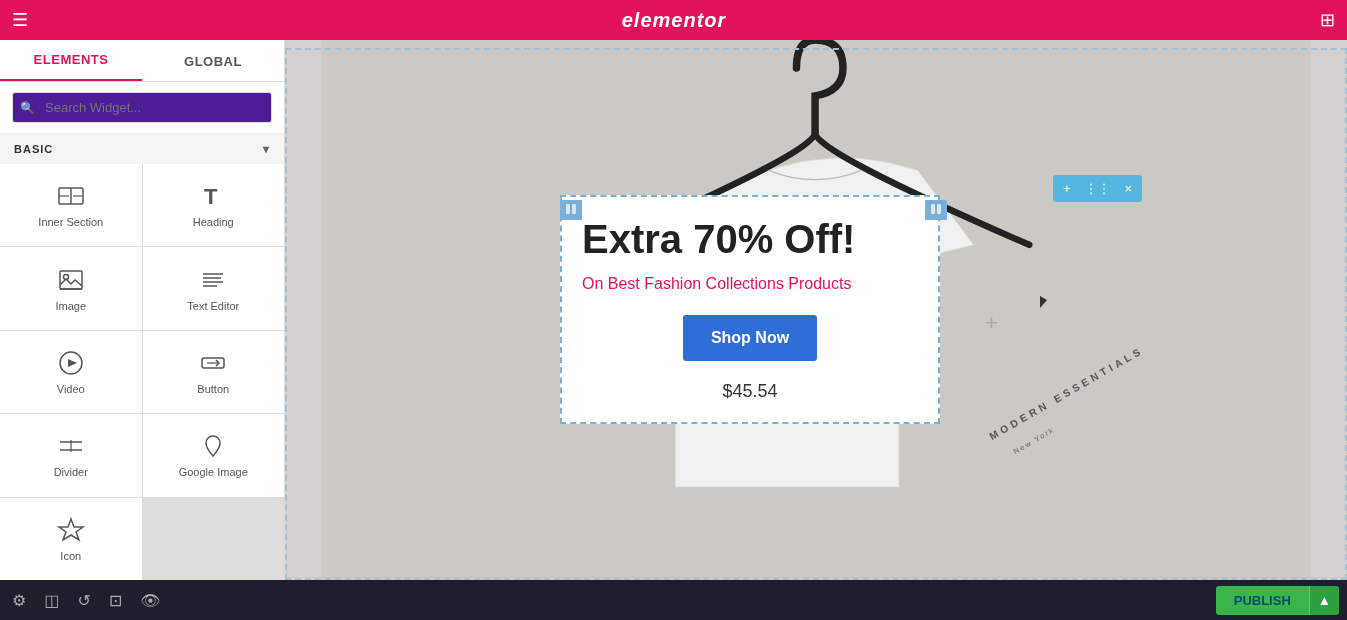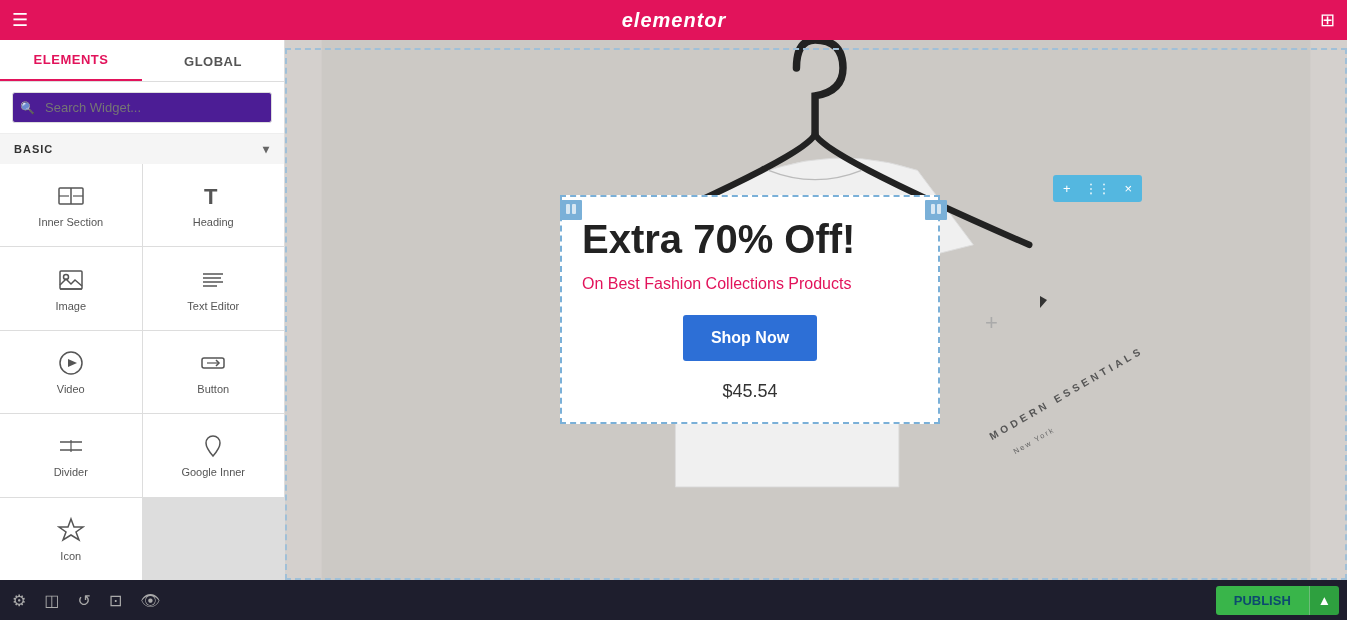--- a/index.html
+++ b/index.html
@@ -393,21 +393,21 @@
         </svg>
         <span class="widget-label">Divider</span>
       </div>
 
 
       <div class="widget-item">
         <svg viewBox="0 0 28 28">
           <path d="M14 4 C10,4 7,7 7,11 C7,16 14,24 14,24 C14,24 21,16 21,11 C21,7 18,4 14,4 Z"></path>
           <circle cx="14" cy="11" r="3" fill="white" stroke="none"></circle>
         </svg>
-        <span class="widget-label">Google Inner</span>
+        <span class="widget-label">Google Image</span>
       </div>
 
       <div class="widget-item">
         <svg viewBox="0 0 28 28">
           <polygon points="14,3 17,11 26,11 19,16 22,24 14,19 6,24 9,16 2,11 11,11"></polygon>
         </svg>
         <span class="widget-label">Icon</span>
       </div>
 
     </div>

